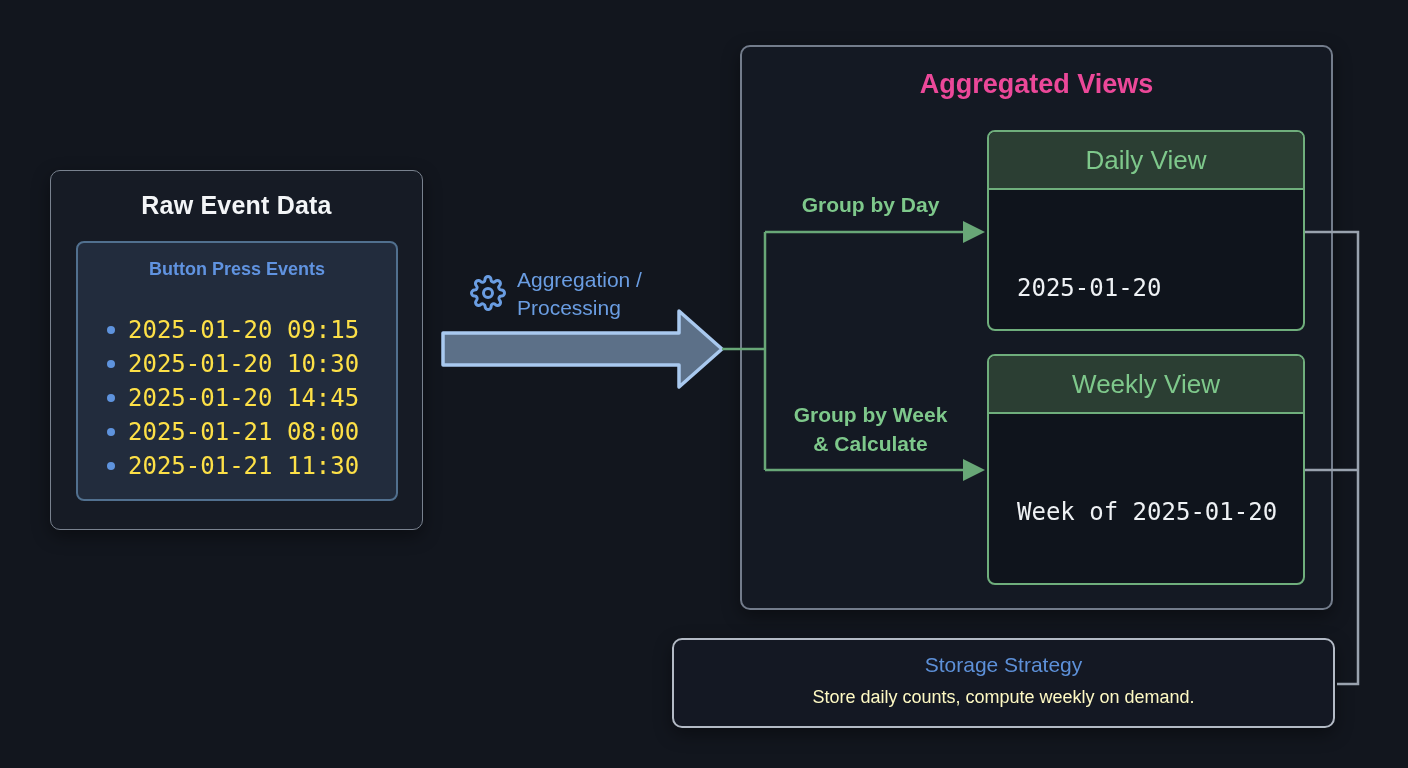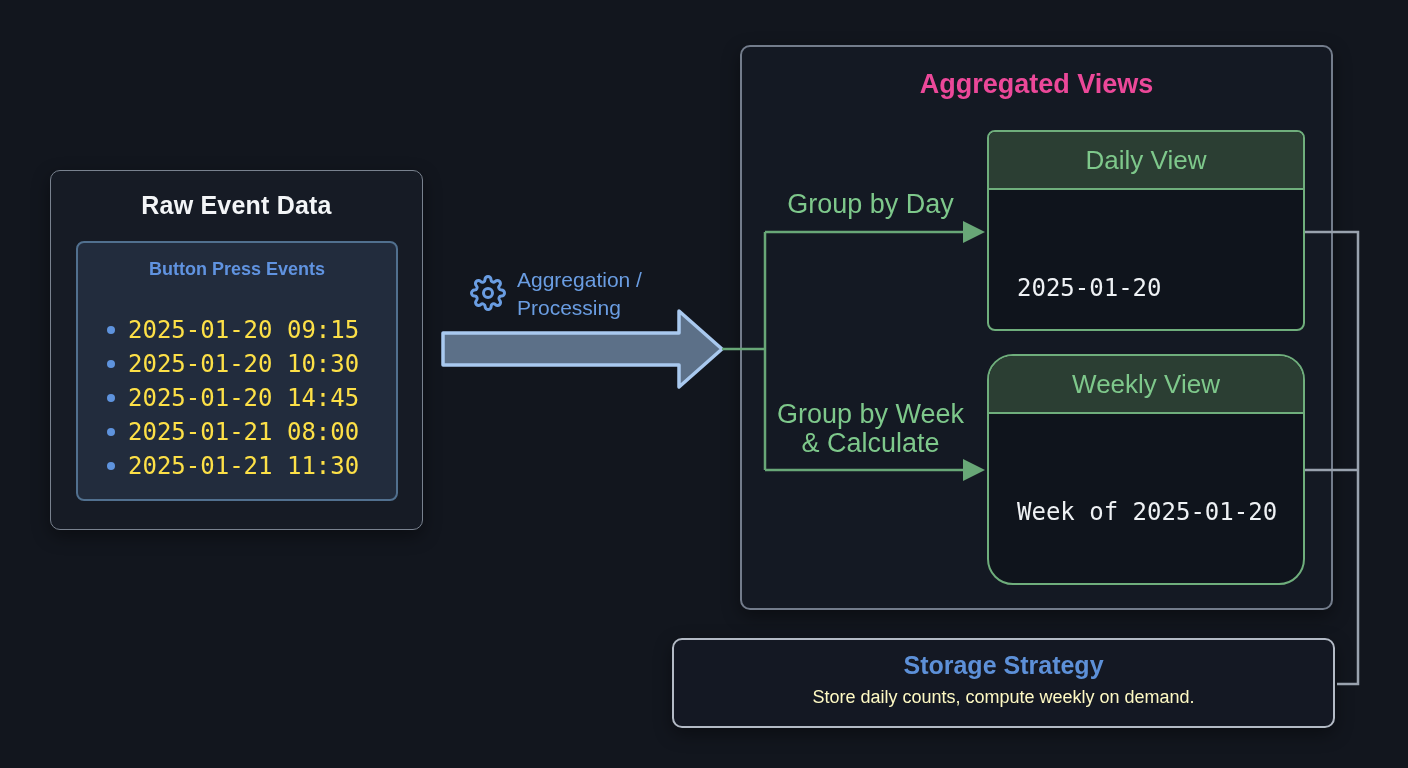--- a/index.html
+++ b/index.html
@@ -32,38 +32,38 @@
     font-size:21px; line-height:28px; font-weight:500; color:#6a9de2; }
 
   
   .agg-panel { left:740px; top:45px; width:593px; height:565px;
     background:#141923; border:2px solid #737c8b; }
   .agg-title { position:absolute; top:22px; left:0; width:100%; text-align:center;
     font-size:27px; font-weight:600; color:#ec4899; }
   .card { position:absolute; width:318px; border:2px solid #6fae7c; border-radius:8px;
     background:#0f141c; overflow:hidden; }
   .daily-card { left:245px; top:77px; height:201px;margin-top:6px; }
-  .weekly-card { left:245px; top:307px; height:231px;border-radius:26px; }
+  .weekly-card { left:245px; top:307px; height:231px; }
   .card-header { height:58px; background:#2b3e33; border-bottom:2px solid #6fae7c;
     display:flex; align-items:center; justify-content:center;
     font-size:26px; font-weight:500; color:#7ec88b; }
   .card-body { padding:13px 0 0 28px; font-family:"DejaVu Sans Mono", monospace;
     font-size:24px; line-height:34px; color:#eef1f4; white-space:pre; }
 
   
   .edge-label { position:absolute; width:215px; text-align:center;
-    font-size:27px; font-weight:400; line-height:29px; color:#7ec88b; }
+    font-size:21px; font-weight:700; line-height:29px; color:#7ec88b; }
   .edge-label-day { left:763px; top:190px; }
   .edge-label-week { left:763px; top:400px; }
 
   
   .storage-panel { left:672px; top:638px; width:663px; height:90px;
     background:#141823; border:2.5px solid #b3bac5; text-align:center; }
   .storage-title { position:absolute; top:10px; left:0; width:100%;
-    font-size:25px; font-weight:700; line-height:30px; color:#5d90d8; }
+    font-size:21px; font-weight:400; line-height:30px; color:#5d90d8; }
   .storage-desc { position:absolute; top:42px; left:0; width:100%;
     font-size:18px; line-height:30px; color:#fef9c3; }
 
   
   .overlay { position:absolute; left:0; top:0; width:1408px; height:768px;
     pointer-events:none; }
 </style>
 </head>
 <body>
 

